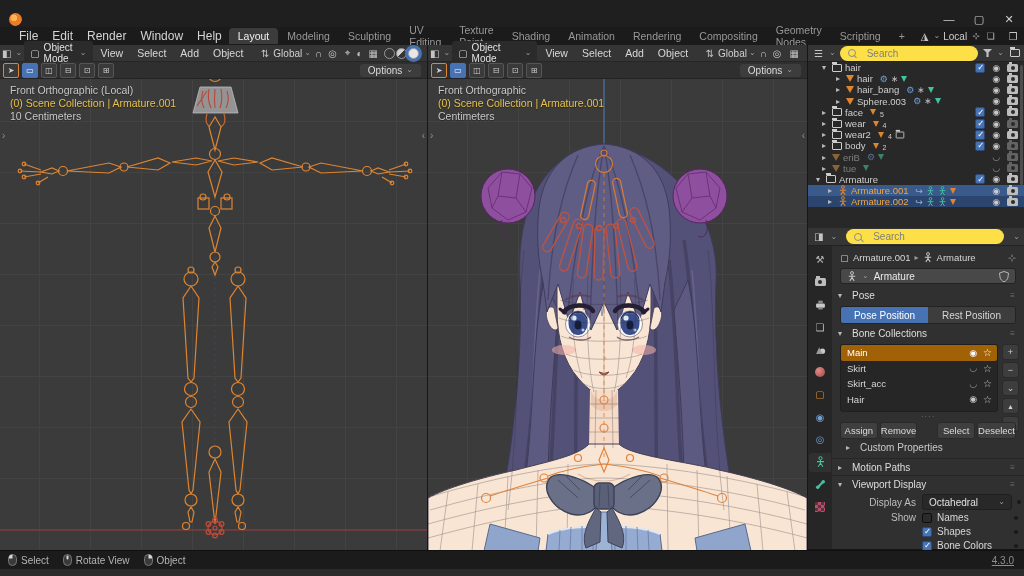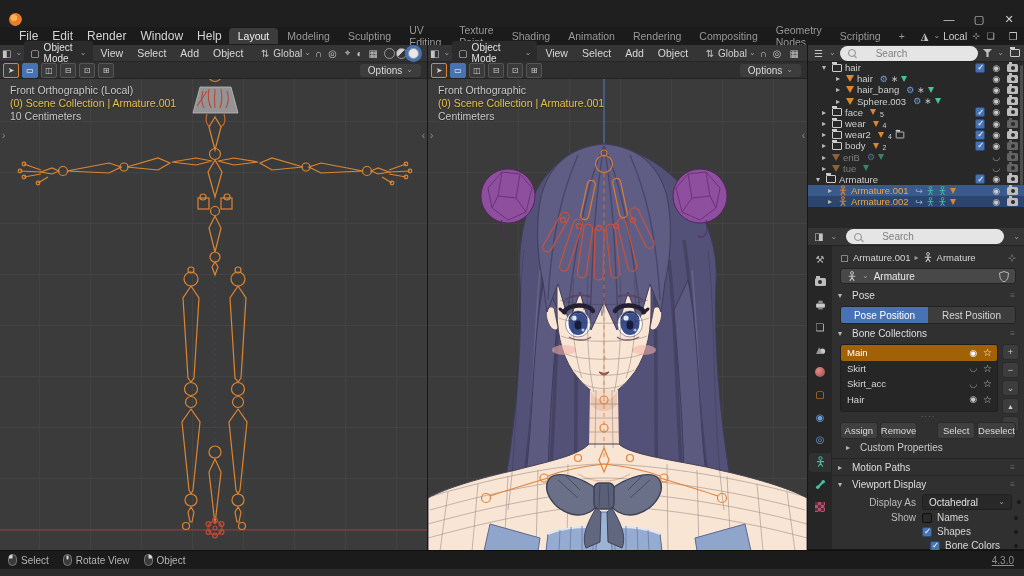--- a/index.html
+++ b/index.html
@@ -37,21 +37,21 @@
   .colicon::before{content:"";position:absolute;top:-3px;left:-1px;width:5px;height:2px;background:#cdcdcd;}
   .tri{width:0;height:0;border-left:4.5px solid transparent;border-right:4.5px solid transparent;border-top:7.5px solid #e0852e;display:inline-block;}
   .tri.green{border-top-color:#43c2a2;}
   .tri.dim{border-top-color:#8a6437;}
   .tri.small{border-left-width:3.5px;border-right-width:3.5px;border-top-width:6px;}
   .eyeg{font-size:9px;color:#c9c9c9;}
   .eyeg.closed{color:#999;}
   .star{font-size:10px;color:#c9c9c9;}
   .mag{width:6px;height:6px;border:1.3px solid #8d8d8d;border-radius:50%;position:relative;display:inline-block;}
   .mag::after{content:"";position:absolute;width:4px;height:1.3px;background:#8d8d8d;transform:rotate(45deg);left:4.5px;top:6px;}
-  .srch{background:#e5e5e5;border-radius:8px;display:flex;align-items:center;gap:20px;padding:2px 8px;color:#7f7f7f;}
+  .srch{background:#fde047;border-radius:8px;display:flex;align-items:center;gap:11px;padding:2px 8px;color:#7f7f7f;}
   .dot{width:4px;height:4px;border-radius:50%;background:#191919;display:inline-block;}
   .grip{color:#6e6e6e;letter-spacing:1px;font-size:8px;}
 
   
   .ehead{top:45px;height:17px;background:#353535;display:flex;align-items:center;gap:2px;border-bottom:1px solid #262626;box-sizing:border-box;}
   .ehead .menu{padding:0 6px;color:#d8d8d8;font-size:10.5px;}
   .hicon{color:#c4c4c4;font-size:10px;padding:0 2px;}
   .modefld{display:flex;align-items:center;gap:4px;background:#2b2b2b;border-radius:3px;padding:1px 6px;color:#e2e2e2;}
   .shadegrp{display:flex;align-items:center;gap:1px;margin-left:2px;}
   .sph{width:11px;height:11px;border-radius:50%;border:1px solid #9a9a9a;box-sizing:border-box;}
@@ -948,21 +948,21 @@
       <div class="pc row" style="top:280px;">
         <span style="width:84px;"></span>
         <div class="chkrow" style="margin-left:6px;">
           <span class="cb on"></span>
           <span>Shapes</span>
         </div>
         <span class="dot" style="position:absolute;right:6px;"></span>
       </div>
       <div class="pc row" style="top:294px;">
         <span style="width:84px;"></span>
-        <div class="chkrow" style="margin-left:14px;">
+        <div class="chkrow" style="margin-left:6px;">
           <span class="cb on"></span>
           <span>Bone Colors</span>
         </div>
         <span class="dot" style="position:absolute;right:6px;"></span>
       </div>
       <div class="pc row" style="top:308px;">
         <span style="width:84px;"></span>
         <div class="chkrow" style="margin-left:6px;">
           <span class="cb on"></span>
           <span>In Front</span>

